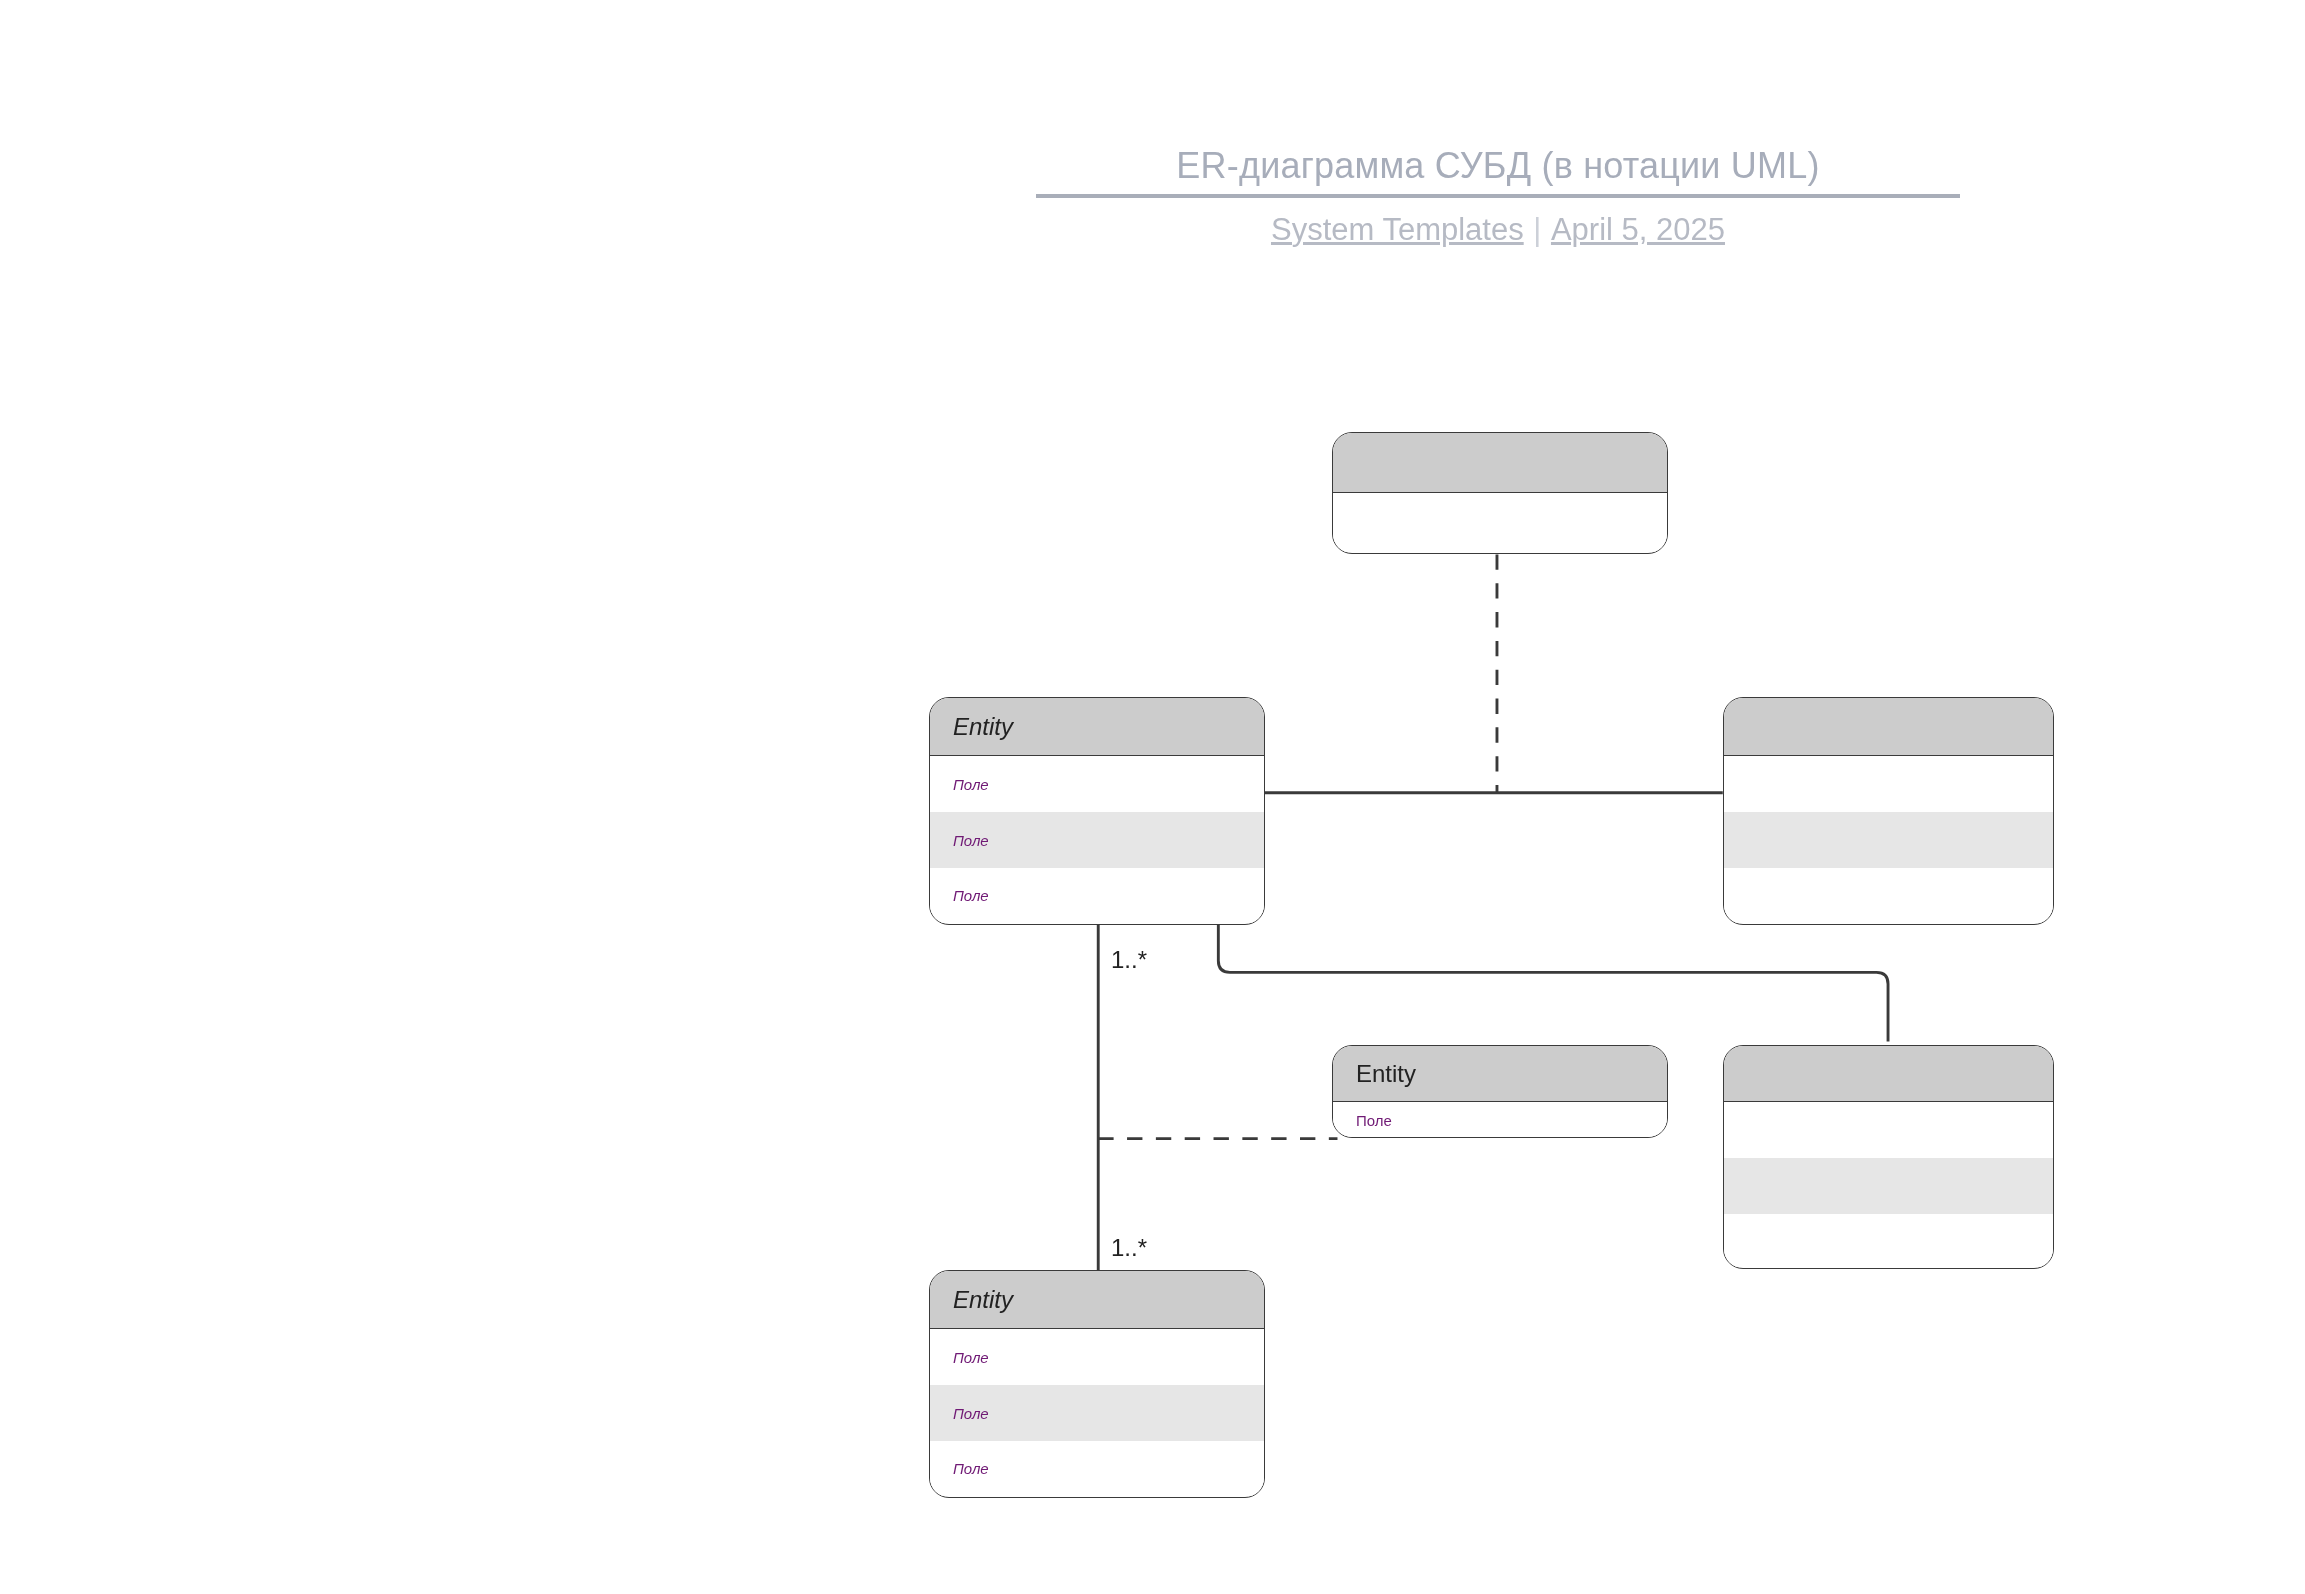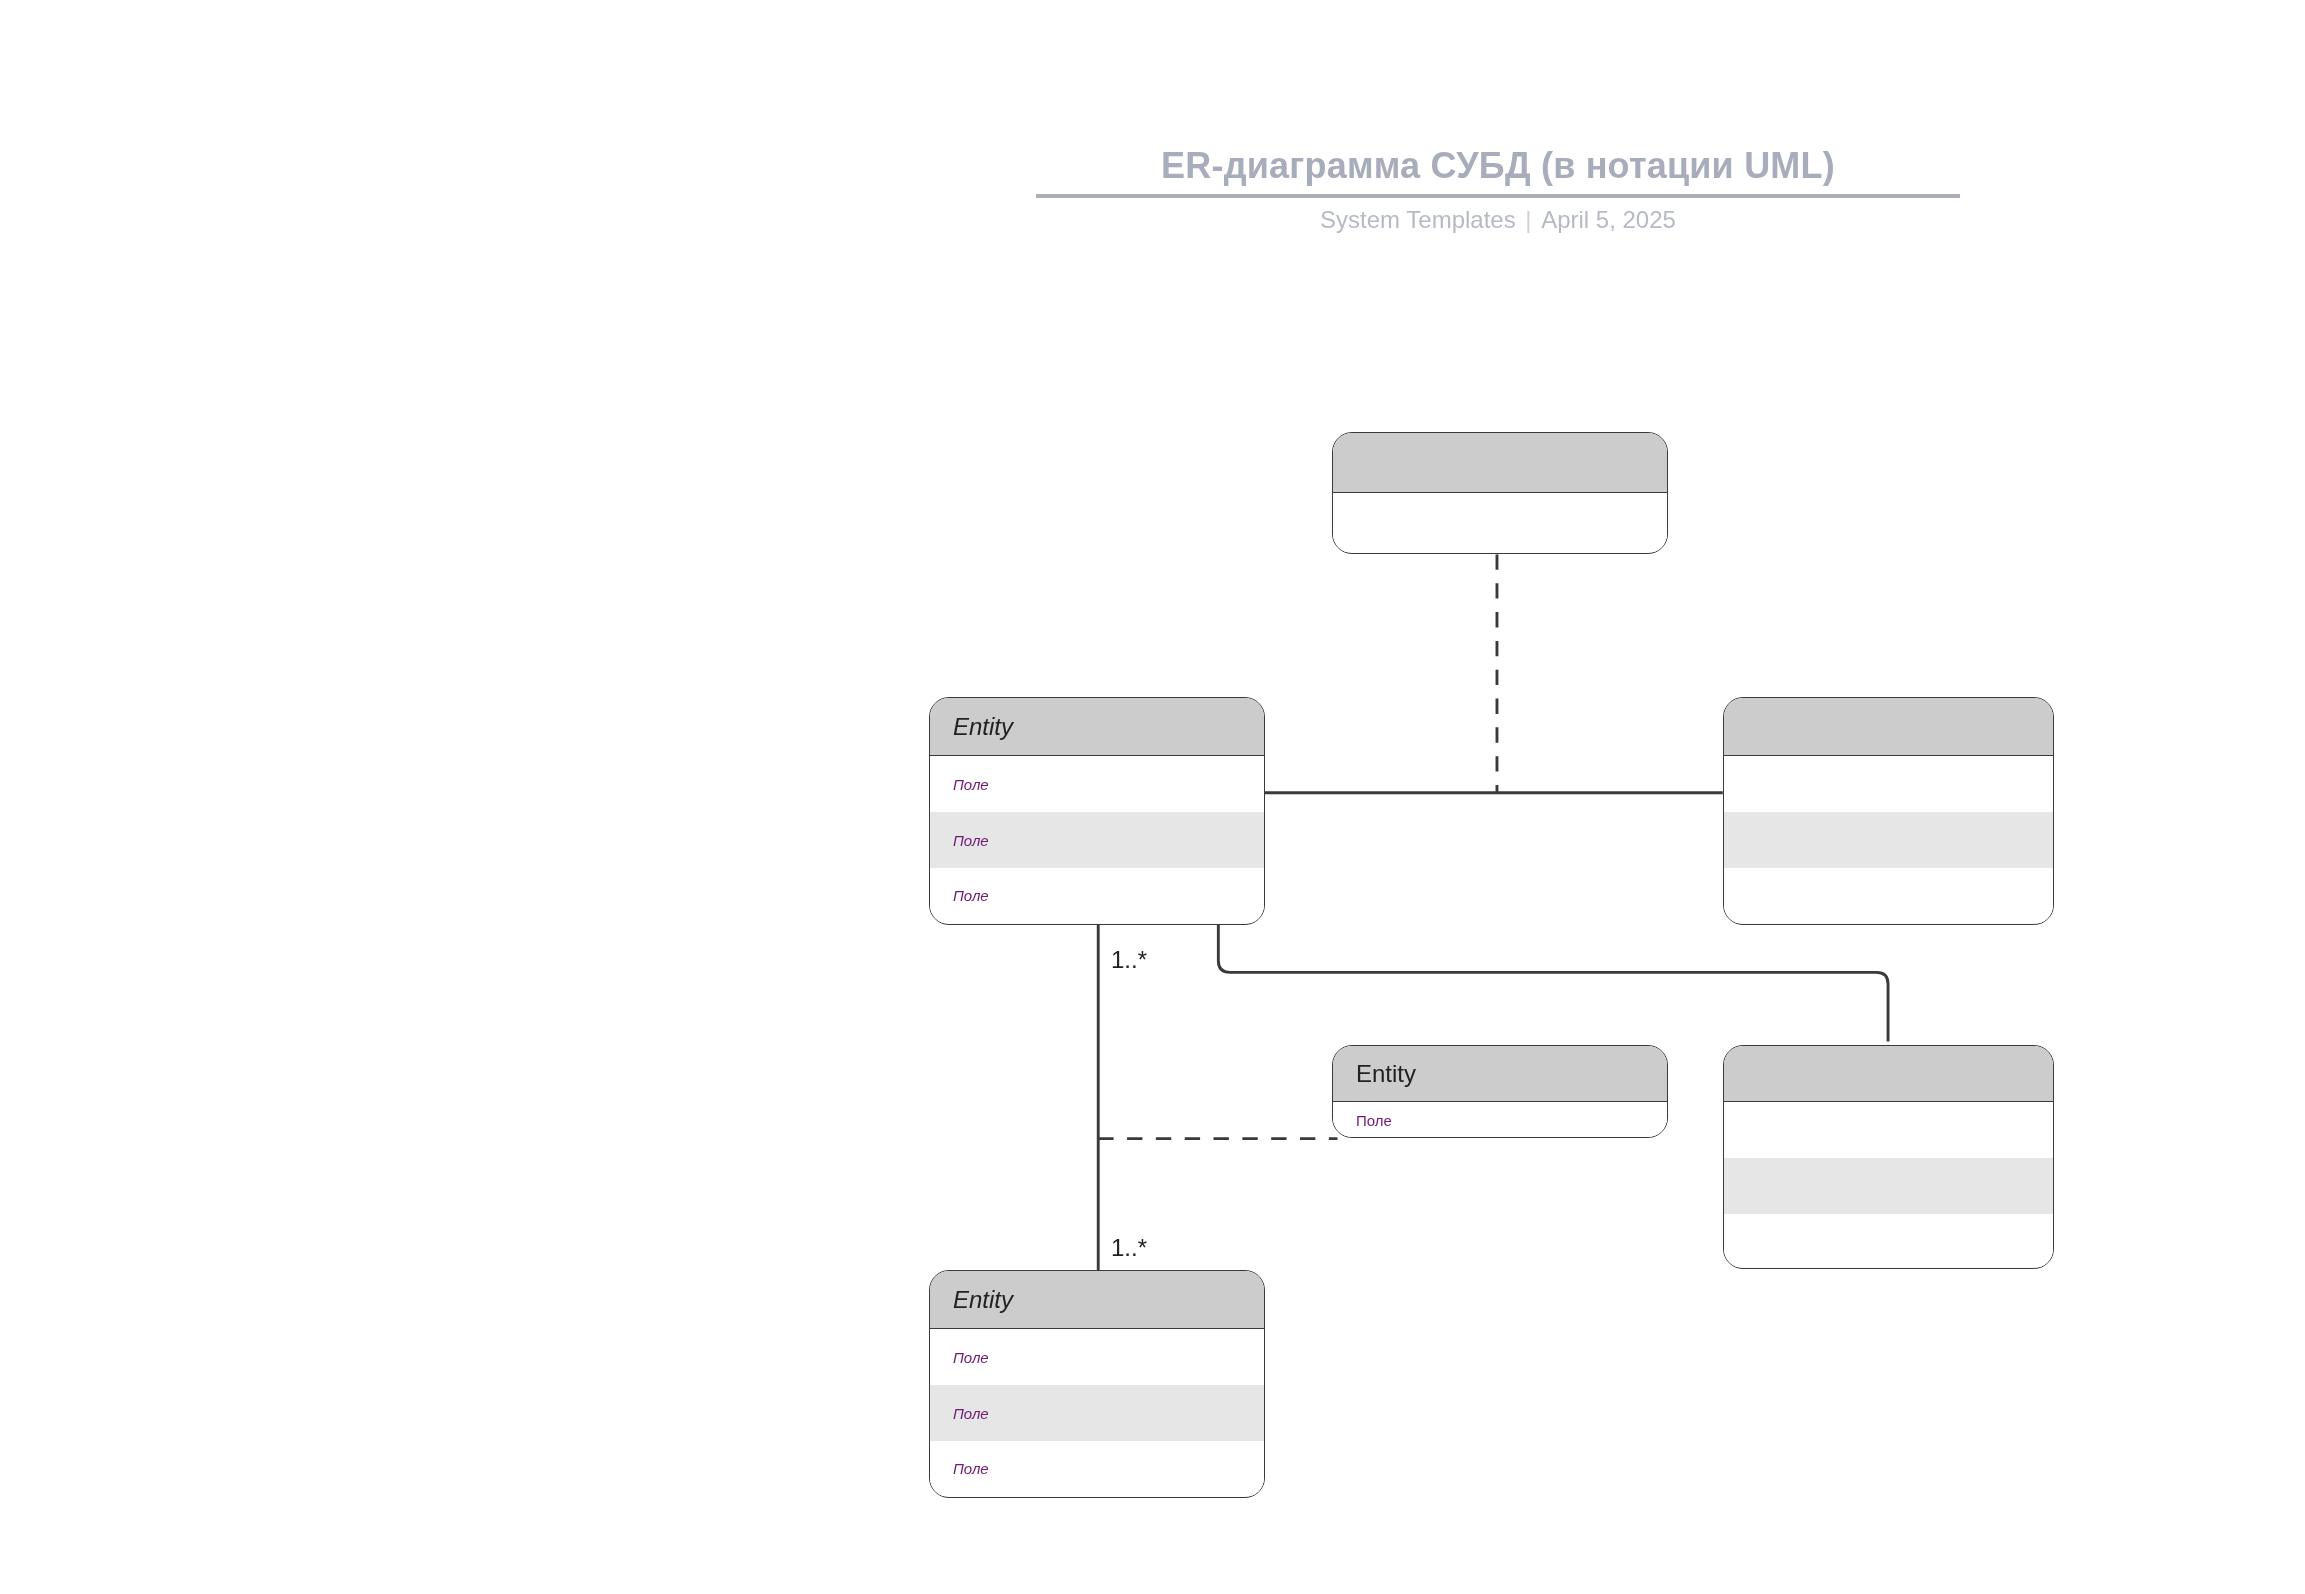--- a/index.html
+++ b/index.html
@@ -18,38 +18,39 @@
   
   #header {
     position: absolute;
     left: 1036px;
     top: 144px;
     width: 924px;
     text-align: center;
   }
   #doc-title {
     font-size: 36px;
-    font-weight: bold;
+    font-weight: normal;
     color: #a7adba;
     letter-spacing: 0.2px;
     line-height: 44px;
     white-space: nowrap;
   }
   #title-rule {
     margin-top: 5.8px;
     height: 3.8px;
     background: #a9aeb9;
     width: 100%;
   }
   #subtitle {
-    margin-top: 8px;
-    font-size: 24px;
+    margin-top: 18px;
+    font-size: 31px;
     color: #b6bac4;
     line-height: 27px;
     white-space: nowrap;
+    text-decoration: underline;
   }
   #subtitle .sep {
     color: #ccd0d8;
     padding: 0 9.6px;
   }
 
   
   #canvas {
     position: absolute;
     left: 0;

